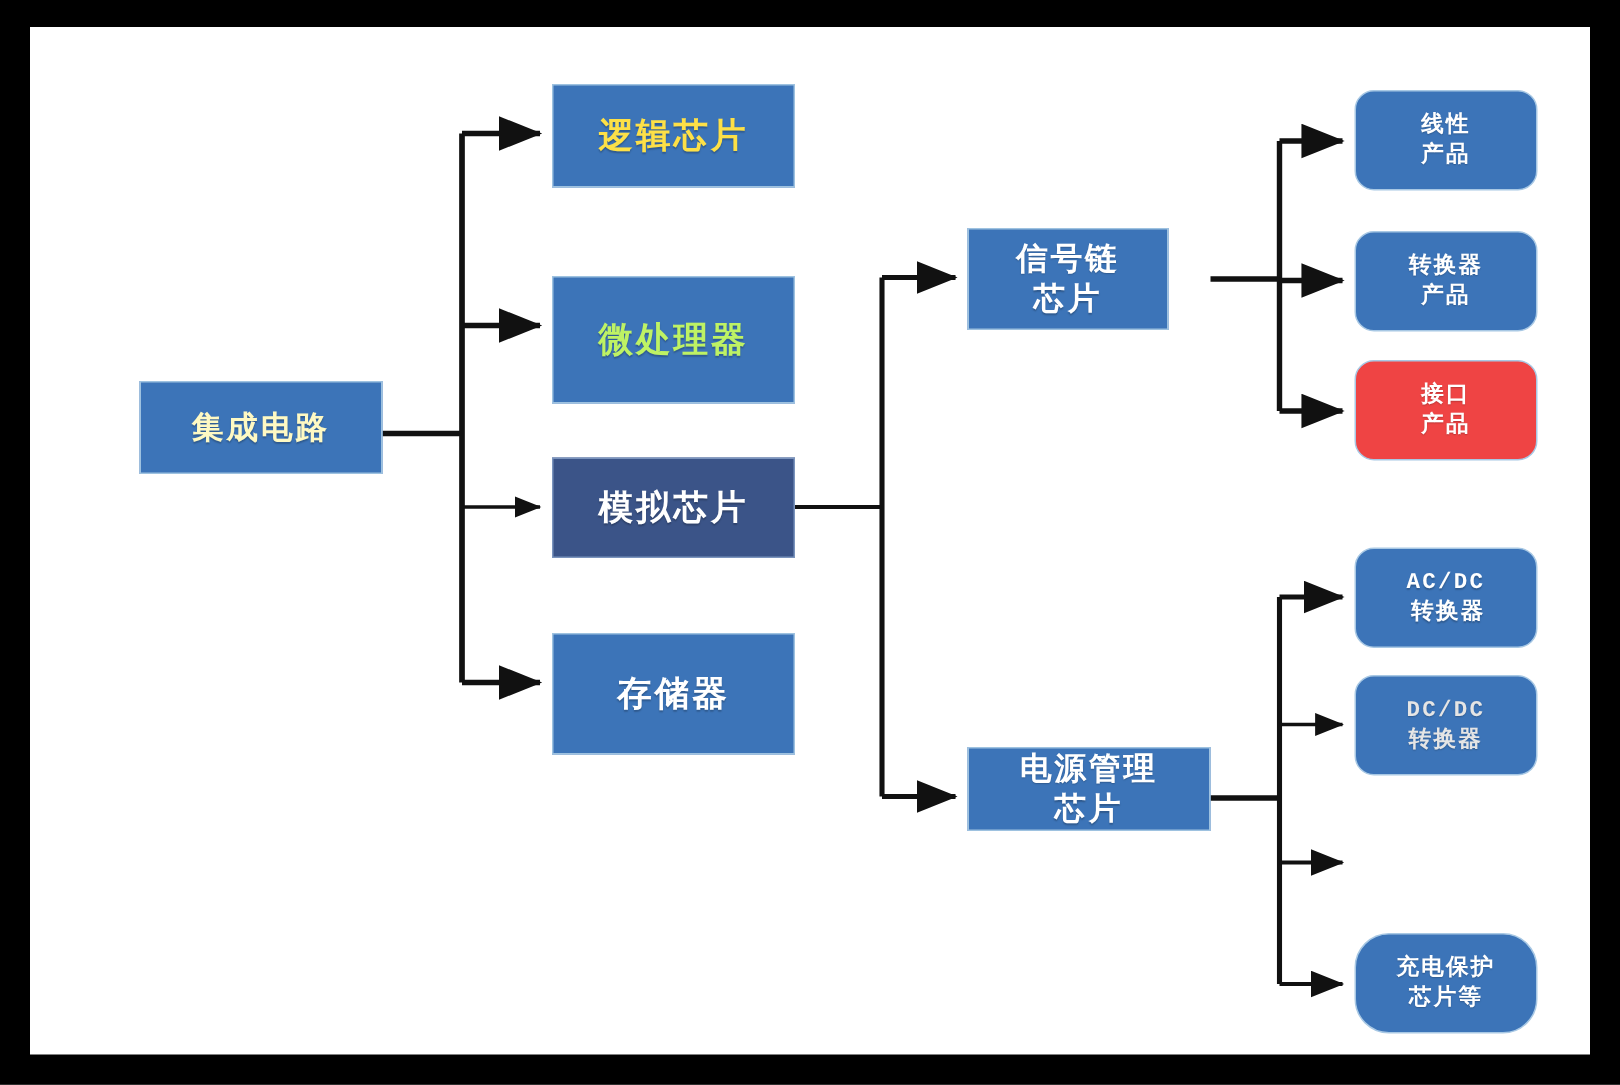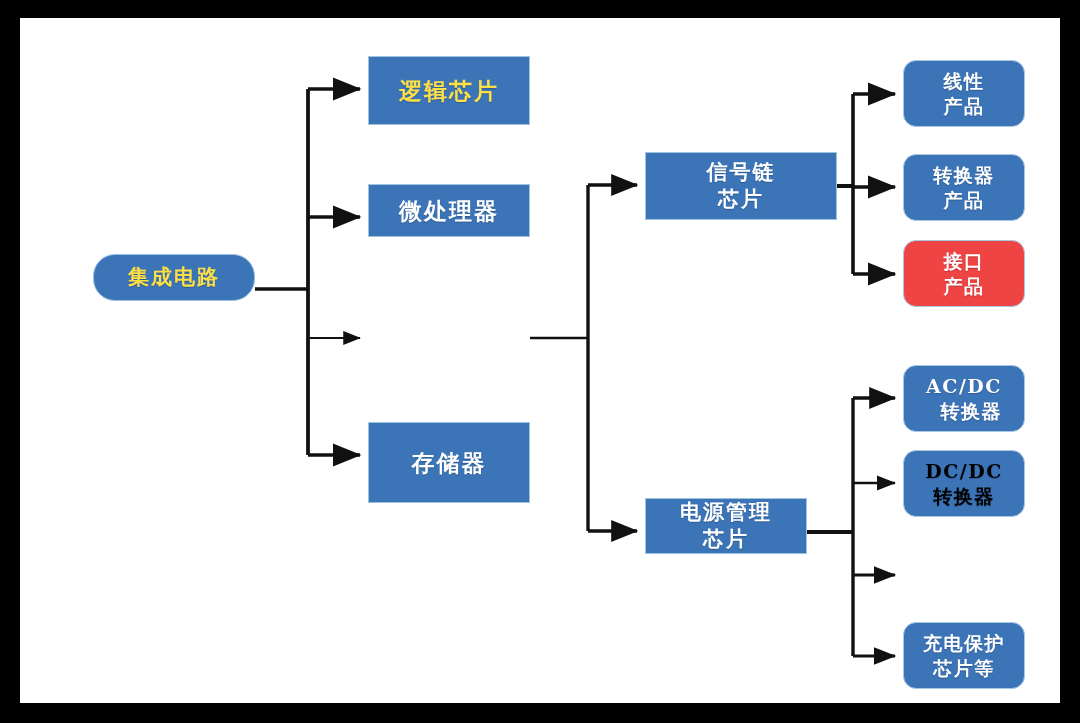--- a/index.html
+++ b/index.html
@@ -45,21 +45,21 @@
     border-radius: 13px;
     border: 1px solid #a8c8e4;
   }
   .node.highlight {
     background: #3b5488;
     border: 1px solid #7b94bd;
   }
   .node.lvl1 { font-size: 23px; }
   .node.lvl2 { font-size: 21px; }
   .node.root { font-size: 21px; }
-  .node.leaf { font-size: 19px; letter-spacing: 1.5px; }
+  .node.leaf { font-size: 15px; letter-spacing: 1.5px; font-family: Liberation Mono, monospace; }
 
   
   #wires {
     position: absolute;
     left: 0; top: 0;
     width: 1040px;
     height: 685px;
     z-index: 1;
     pointer-events: none;
   }
@@ -104,38 +104,39 @@
       <g>
         <path d="M787,514 L833,514" stroke="#111111" stroke-width="3.8" fill="none"></path>
         <path d="M833,380 L833,638" stroke="#111111" stroke-width="3.4" fill="none"></path>
         <path d="M833,380 L875,380" stroke="#111111" stroke-width="3.4" fill="none" marker-end="url(#arrow)"></path>
         <path d="M833,465 L875,465" stroke="#111111" stroke-width="2.4" fill="none" marker-end="url(#arrow)"></path>
         <path d="M833,557 L875,557" stroke="#111111" stroke-width="2.8" fill="none" marker-end="url(#arrow)"></path>
         <path d="M833,638 L875,638" stroke="#111111" stroke-width="2.8" fill="none" marker-end="url(#arrow)"></path>
       </g>
     </svg>
 
-    <div class="node root" style="left: 73px; top: 236px; width: 162px; height: 47px; background: rgb(60, 116, 184); color: #fde047; border-radius: 22px;">集成电路</div>
+    <div class="node root" style="left: 73px; top: 236px; width: 162px; height: 62px; background: rgb(60, 116, 184); color: #fef9c3;">集成电路</div>
 
     <div class="node lvl1" style="left: 348px; top: 38px; width: 162px; height: 69px; background: rgb(60, 116, 184); color: #fde047;">逻辑芯片</div>
-    <div class="node lvl1" style="left: 348px; top: 166px; width: 162px; height: 53px; background: rgb(60, 116, 184); color: #ffffff;">微处理器</div>
+    <div class="node lvl1" style="left: 348px; top: 166px; width: 162px; height: 85px; background: rgb(60, 116, 184); color: #bef264;">微处理器</div>
+    <div class="node lvl1 highlight" style="left: 348px; top: 287px; width: 162px; height: 67px; background: rgb(59, 84, 136); color: rgb(255, 255, 255);">模拟芯片</div>
     <div class="node lvl1" style="left: 348px; top: 404px; width: 162px; height: 81px; background: rgb(60, 116, 184); color: rgb(255, 255, 255);">存储器</div>
 
-    <div class="node lvl2" style="left: 625px; top: 134px; width: 192px; height: 68px; background: rgb(60, 116, 184); color: rgb(255, 255, 255);">信号链
+    <div class="node lvl2" style="left: 625px; top: 134px; width: 134px; height: 68px; background: rgb(60, 116, 184); color: rgb(255, 255, 255);">信号链
 芯片</div>
     <div class="node lvl2" style="left: 625px; top: 480px; width: 162px; height: 56px; background: rgb(60, 116, 184); color: rgb(255, 255, 255);">电源管理
 芯片</div>
 
     <div class="node leaf rounded" style="left: 883px; top: 42px; width: 122px; height: 67px; background: rgb(60, 116, 184); color: rgb(255, 255, 255);">线性
 产品</div>
     <div class="node leaf rounded" style="left: 883px; top: 136px; width: 122px; height: 67px; background: rgb(60, 116, 184); color: rgb(255, 255, 255);">转换器
 产品</div>
     <div class="node leaf rounded" style="left: 883px; top: 222px; width: 122px; height: 67px; background: #ef4444; color: rgb(255, 255, 255);">接口
 产品</div>
     <div class="node leaf rounded" style="left: 883px; top: 347px; width: 122px; height: 67px; background: rgb(60, 116, 184); color: rgb(255, 255, 255); text-align: right;">AC/DC
 转换器</div>
-    <div class="node leaf rounded" style="left: 883px; top: 432px; width: 122px; height: 67px; background: rgb(60, 116, 184); color: #000000;">DC/DC
+    <div class="node leaf rounded" style="left: 883px; top: 432px; width: 122px; height: 67px; background: rgb(60, 116, 184); color: #e5e5e5;">DC/DC
 转换器</div>
-    <div class="node leaf rounded" style="left: 883px; top: 604px; width: 122px; height: 67px; background: rgb(60, 116, 184); color: rgb(255, 255, 255);">充电保护
+    <div class="node leaf rounded" style="left: 883px; top: 604px; width: 122px; height: 67px; background: rgb(60, 116, 184); color: rgb(255, 255, 255); border-radius: 23px;">充电保护
 芯片等</div>
 
   </div>
 </div>
 
 </body></html>

